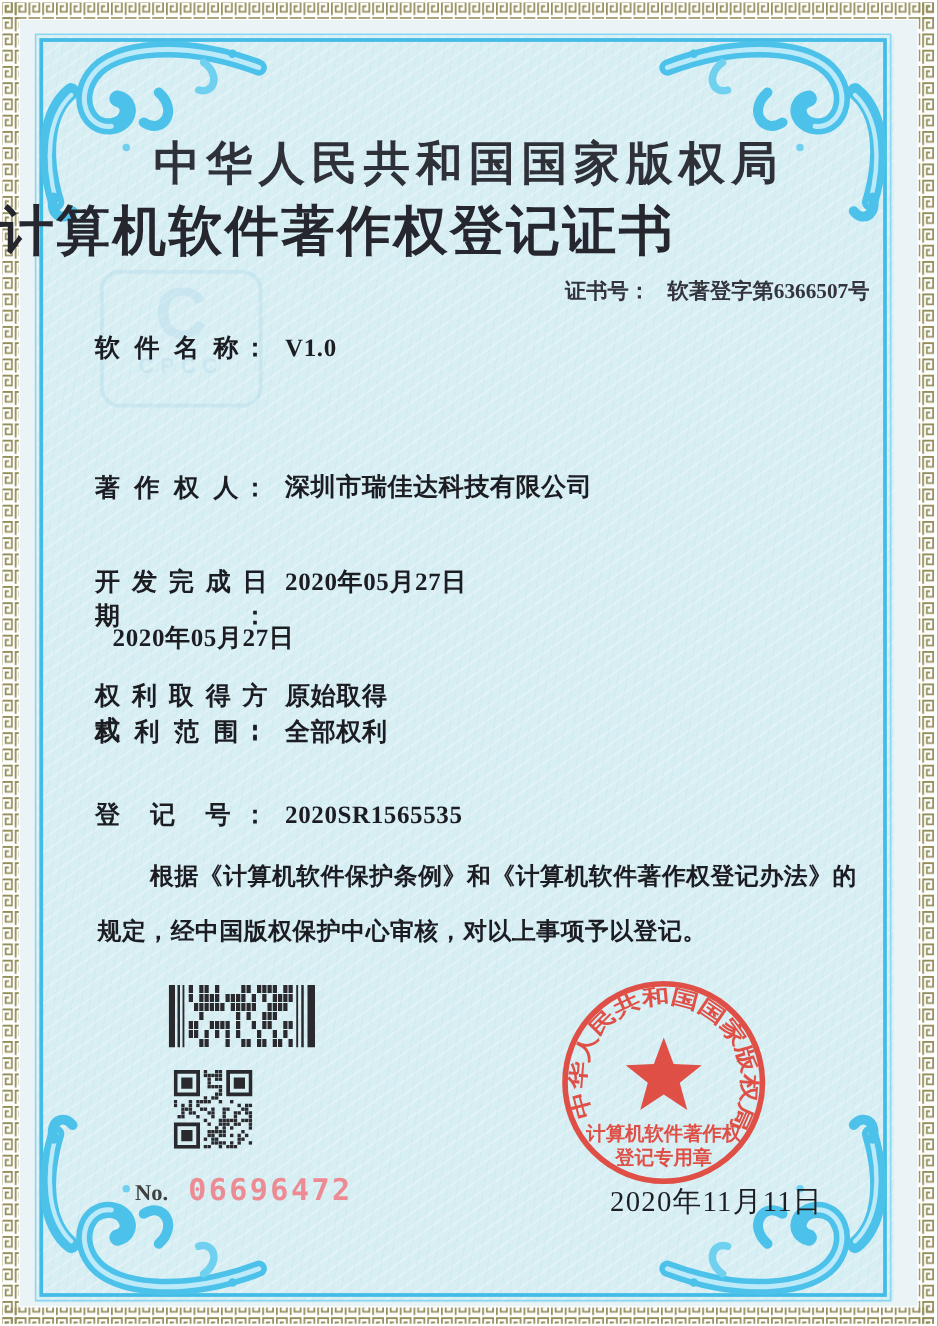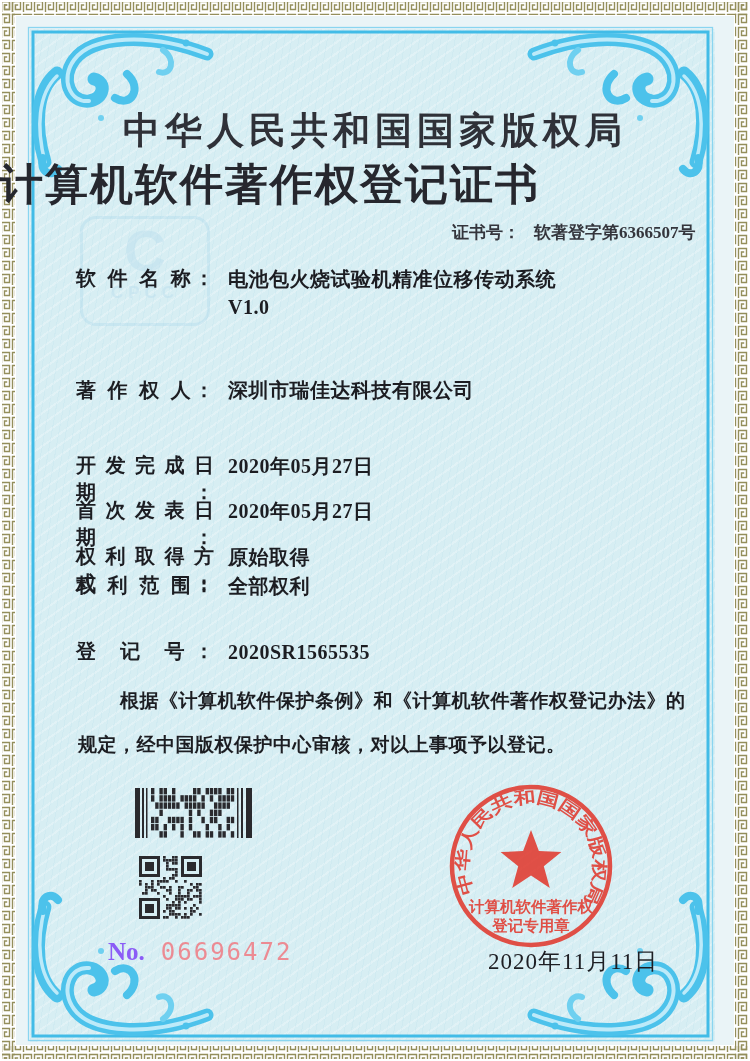--- a/index.html
+++ b/index.html
@@ -43,24 +43,24 @@
     text-align:justify;text-align-last:justify;flex:none;
   }
   .fval{margin-left:14px;font-size:20px;font-weight:bold;color:#1c1d22;letter-spacing:.5px;line-height:28px;}
   .f0{top:0;} .f1{top:111px;align-items:flex-end;} .f2{top:187px;} .f3{top:232px;} .f4{top:278px;} .f5{top:307px;} .f6{top:373px;justify-content:center;}
   .statement{position:absolute;left:78px;width:600px;z-index:4;font-size:19px;font-weight:bold;color:#1c1d22;letter-spacing:.5px;}
   .st1{top:688px;padding-left:42px;}
   .st2{top:732px;}
   .barcode{position:absolute;left:135px;top:788px;z-index:4;}
   .qrcode{position:absolute;left:139px;top:856px;z-index:4;}
   .serial{position:absolute;left:108px;top:938px;z-index:4;white-space:nowrap;}
-  .serial .no-lab{font-size:25px;font-weight:bold;color:#8b5cf6;margin-top:23px;}
+  .serial .no-lab{font-size:18px;font-weight:bold;color:#404040;margin-top:23px;}
   .serial .no-val{
     font-family:"DejaVu Sans Mono","Liberation Mono",monospace;
-    font-size:24px;color:#ec8b93;margin-left:16px;letter-spacing:2px;font-weight:normal;
+    font-size:24px;color:#ec8b93;margin-left:16px;letter-spacing:2px;font-weight:bold;
   }
   .seal{position:absolute;left:439px;top:778px;z-index:4;}
   .issue-date{
     position:absolute;left:452px;top:946px;z-index:5;
     font-size:23px;font-weight:normal;color:#1d1e23;letter-spacing:1px;margin-left:36px;
   }
 </style>
 </head>
 <body>
 
@@ -106,34 +106,32 @@
   <div class="subtitle">计算机软件著作权登记证书</div>
 
   <div class="cert-no">
     <span>证书号：</span><span class="cn-val">软著登字第6366507号</span>
   </div>
 
   <div class="fields">
     <div class="frow f0">
       <span class="flabel">软 件 名 称：</span>
       <span class="fval">
-        <div>电池包火烧试验机精准位移传动系统</div>
         <div>V1.0</div>
       </span>
     </div>
     <div class="frow f1">
       <span class="flabel">著 作 权 人：</span>
       <span class="fval">深圳市瑞佳达科技有限公司</span>
     </div>
     <div class="frow f2">
       <span class="flabel">开发完成日期：</span>
       <span class="fval">2020年05月27日</span>
     </div>
     <div class="frow f3">
-      <span class="flabel">首次发表日期：</span>
       <span class="fval">2020年05月27日</span>
     </div>
     <div class="frow f4">
       <span class="flabel">权利取得方式：</span>
       <span class="fval">原始取得</span>
     </div>
     <div class="frow f5">
       <span class="flabel">权 利 范 围：</span>
       <span class="fval">全部权利</span>
     </div>

